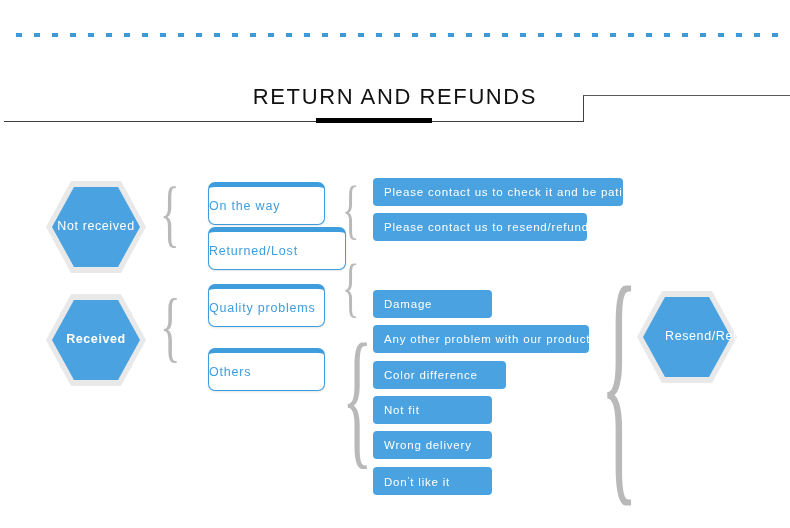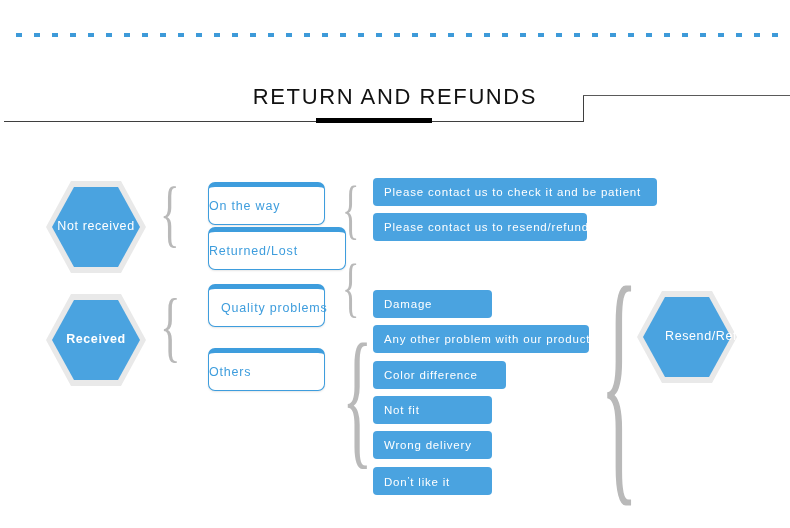--- a/index.html
+++ b/index.html
@@ -164,32 +164,32 @@
 
   <div class="brace" style="left:160px; top:176px; font-size:74px; transform:scaleX(0.55);">{</div>
   <div class="brace" style="left:160px; top:288px; font-size:78px; transform:scaleX(0.55);">{</div>
 
   <div class="obox" style="left:208px; top:182px; width:117px; height:43px;">
     <span>On  the  way</span>
   </div>
   <div class="obox" style="left:208px; top:217px; width:138px; height:43px;margin-top:10px;">
     <span>Returned/Lost</span>
   </div>
-  <div class="obox" style="left:208px; top:284px; width:117px; height:43px;padding-left:12px;">
+  <div class="obox" style="left:208px; top:284px; width:117px; height:43px;">
     <span>Quality  problems</span>
   </div>
   <div class="obox" style="left:208px; top:348px; width:117px; height:43px;">
     <span>Others</span>
   </div>
 
   <div class="brace" style="left:342px; top:176px; font-size:66px; transform:scaleX(0.55);">{</div>
   <div class="brace" style="left:342px; top:254px; font-size:66px; transform:scaleX(0.55);">{</div>
   <div class="brace" style="left:342px; top:322px; font-size:152px; transform:scaleX(0.42);">{</div>
 
-  <div class="fbox" style="left:373px; top:178px; width:284px; height:28px;">
+  <div class="fbox" style="left:373px; top:178px; width:250px; height:28px;">
     <span>Please  contact  us  to  check  it  and  be  patient</span>
   </div>
   <div class="fbox" style="left:373px; top:213px; width:214px; height:28px;">
     <span>Please  contact  us  to  resend/refund</span>
   </div>
   <div class="fbox" style="left:373px; top:290px; width:119px; height:28px;">
     <span>Damage</span>
   </div>
   <div class="fbox" style="left:373px; top:325px; width:216px; height:28px;">
     <span>Any  other  problem  with  our  products</span>

